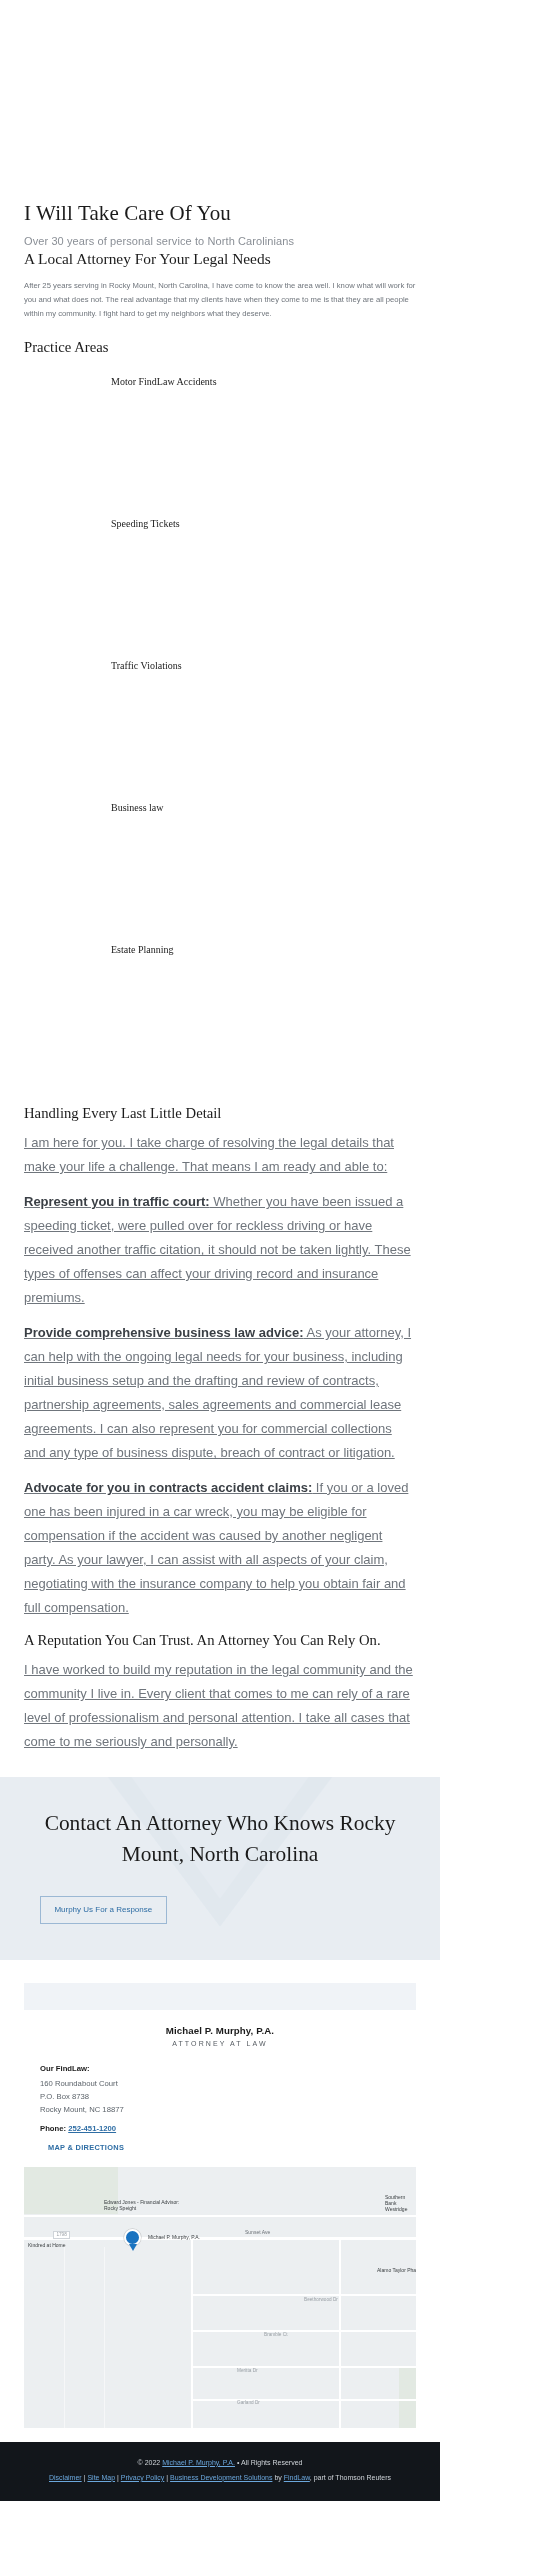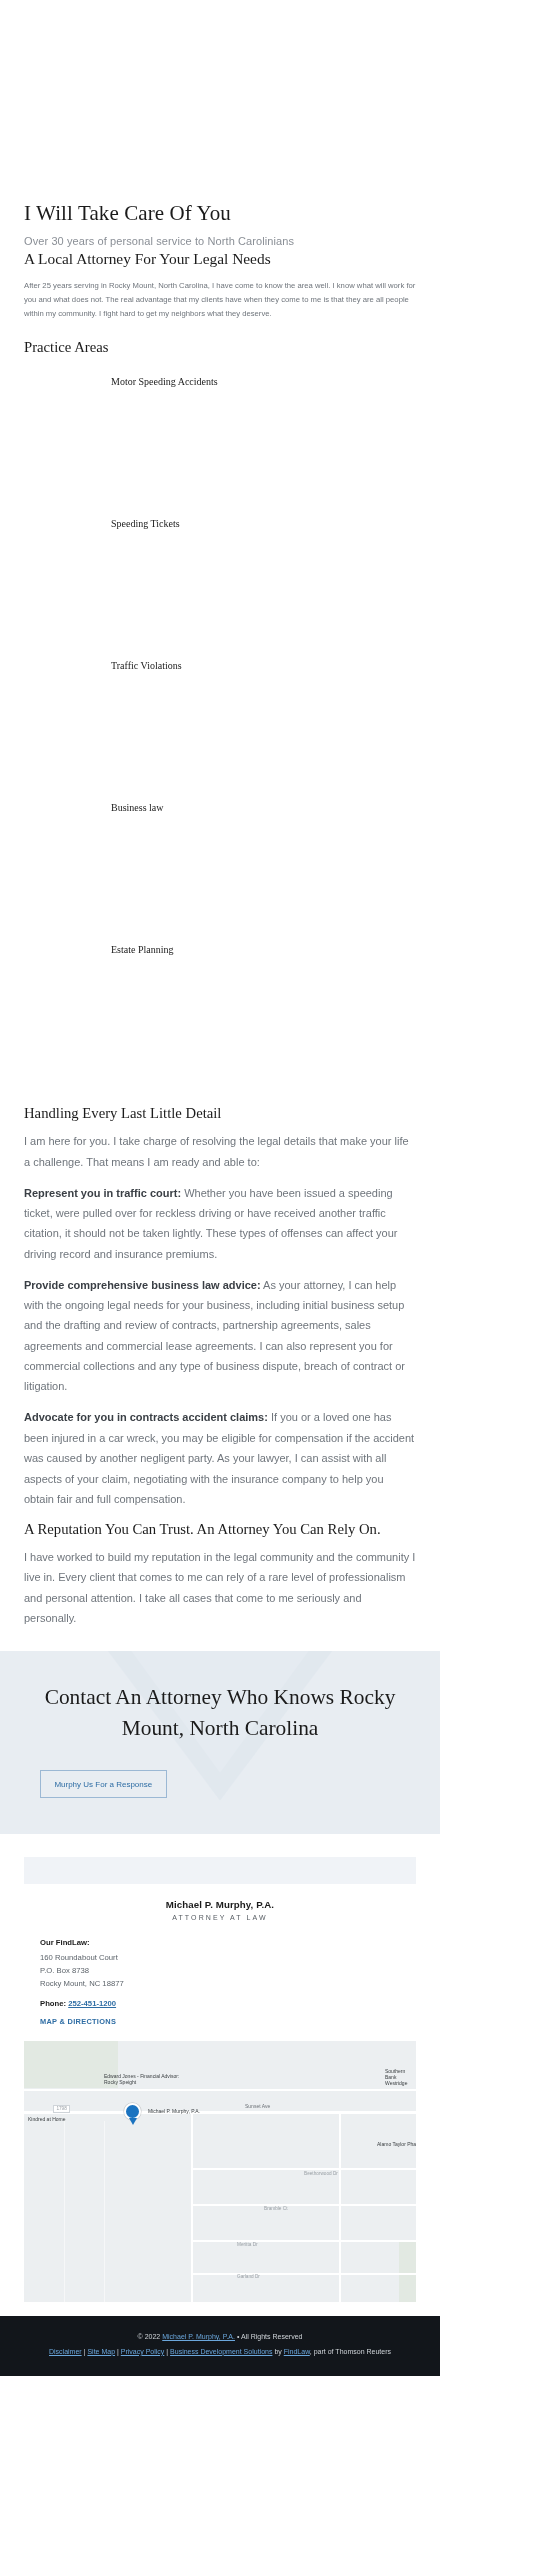--- a/index.html
+++ b/index.html
@@ -70,25 +70,26 @@
   
   .detail { padding: 19px 24px 0 24px; }
   .detail h2 {
     font-family: "Liberation Serif", serif;
     font-size: 14.7px;
     font-weight: 400;
     color: #1b1b1b;
     margin: 0 0 9.4px 0;
   }
   .detail p {
-    font-size: 11px;
+    font-size: 13px;
     line-height: 1.85;
     color: #6f757c;
     margin: 0 0 10.7px 0;
     max-width: 479px;
+    text-decoration: underline;
   }
   .detail p strong { color: #3a3f45; font-weight: bold; }
   .detail h3 {
     font-family: "Liberation Serif", serif;
     font-size: 14.7px;
     font-weight: 400;
     color: #1b1b1b;
     margin: 9.4px 0 8px 0;
     line-height: 1.3;
   }
@@ -177,20 +178,21 @@
   }
   .addr .phone a { color: #2e6da4; }
   .addr .maplink {
     display: inline-block;
     margin-top: 9.4px;
     font-size: 7.4px;
     font-weight: bold;
     color: #2e6da4;
     letter-spacing: 0.3px;
     text-decoration: none;
+    margin-left: 8px;
   }
 
   
   .mapwrap {
     margin: 14.7px 24px 0 24px;
     height: 261px;
     background: #eceff1;
     position: relative;
     overflow: hidden;
   }
@@ -266,21 +268,21 @@
     <h1>I Will Take Care Of You</h1>
     <p class="kicker">Over 30 years of personal service to North Carolinians</p>
     <h2>A Local Attorney For Your Legal Needs</h2>
     <p class="body">After 25 years serving in Rocky Mount, North Carolina, I have come to know the area well. I know what will work for you and what does not. The real advantage that my clients have when they come to me is that they are all people within my community. I fight hard to get my neighbors what they deserve.</p>
   </section>
 
   <section>
     <h2 class="practice-title">Practice Areas</h2>
     <ul class="practice-list">
       <li class="practice-item">
-        <span class="pa-label">Motor Speeding Accidents</span>
+        <span class="pa-label">Motor FindLaw Accidents</span>
       </li>
       <li class="practice-item">
         <span class="pa-label">Speeding Tickets</span>
       </li>
       <li class="practice-item">
         <span class="pa-label">Traffic Violations</span>
       </li>
       <li class="practice-item">
         <span class="pa-label">Business law</span>
       </li>

